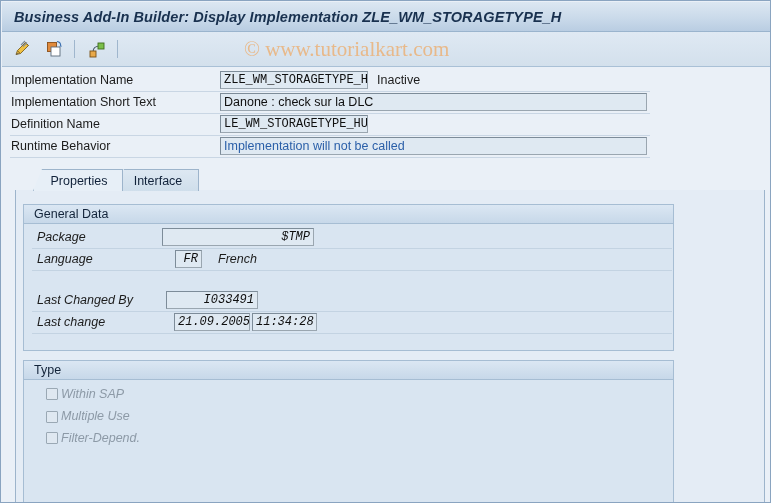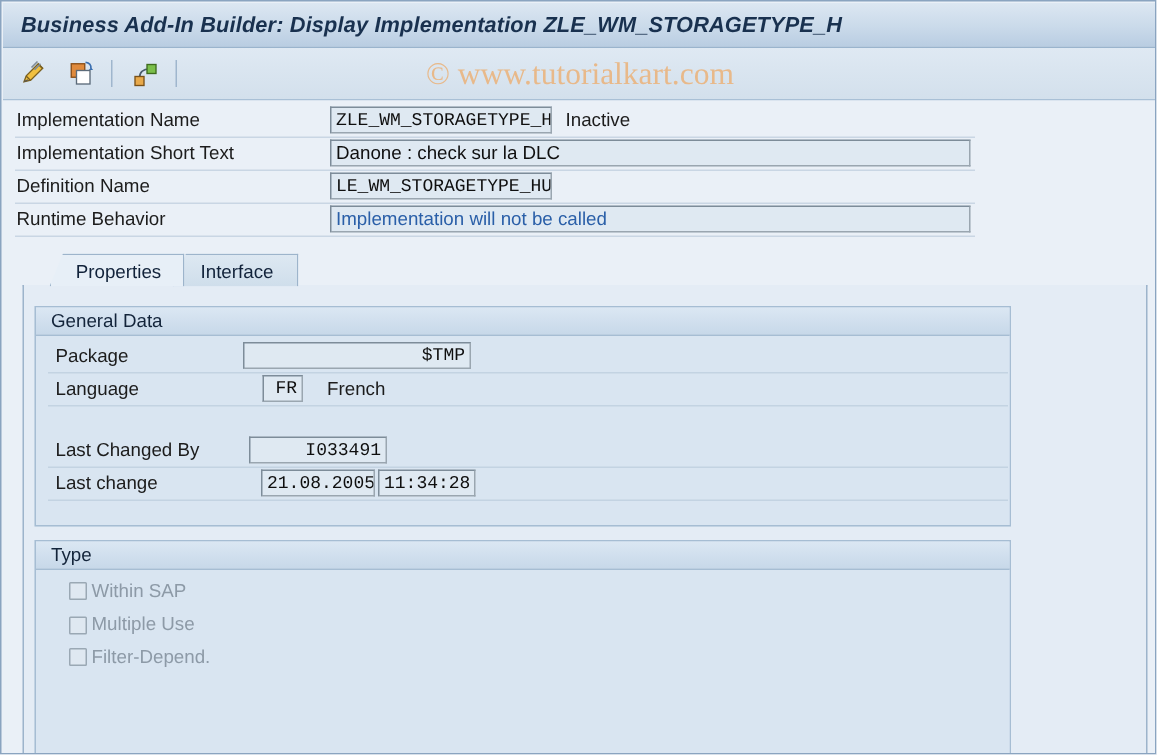--- a/index.html
+++ b/index.html
@@ -74,21 +74,20 @@
   }
   .watermark {
     position: absolute;
     left: 243px;
     top: 36px;
     font-family: "Liberation Serif", serif;
     font-size: 21px;
     color: #e8b98a;
     white-space: nowrap;
     pointer-events: none;
-    margin-left: 40px;
   }
 
   
   .hdr-form {
     position: absolute;
     left: 1px;
     top: 66px;
     width: 769px;
     height: 102px;
     background: #eaf0f7;
@@ -205,20 +204,21 @@
     display: flex;
     align-items: center;
     padding-left: 10px;
     font-size: 12.5px;
     color: #13243a;
   }
   .group-body {
     position: relative;
     background: #d9e5f1;
     height: calc(100% - 19px);
+    font-style: italic;
   }
   .grp-label {
     position: absolute;
     font-size: 12.5px;
     color: #1c1c1c;
     white-space: nowrap;
   }
   .grp-rule {
     position: absolute;
     left: 8px;
@@ -331,21 +331,21 @@
         <div class="grp-label" style="left:13px; top:28px;">Language</div>
         <div class="inp" style="left:151px; top:26px; width:27px;">FR</div>
         <div class="grp-label" style="left:170px; top:28px;margin-left:24px;">French</div>
         <div class="grp-rule" style="top:46px;"></div>
 
         <div class="grp-label" style="left:13px; top:69px;">Last Changed By</div>
         <div class="inp" style="left:142px; top:67px; width:92px;">I033491</div>
         <div class="grp-rule" style="top:87px;"></div>
 
         <div class="grp-label" style="left:13px; top:91px;">Last change</div>
-        <div class="inp" style="left:150px; top:89px; width:76px;">21.08.2005</div>
+        <div class="inp" style="left:150px; top:89px; width:76px;">21.09.2005</div>
         <div class="inp" style="left:228px; top:89px; width:65px;">11:34:28</div>
         <div class="grp-rule" style="top:109px;"></div>
       </div>
     </div>
 
     <div class="group" style="left:7px; top:170px; width:651px; height:144px;">
       <div class="group-title">Type</div>
       <div class="group-body">
 
         <div class="cbrow" style="left:22px; top:7px;">

